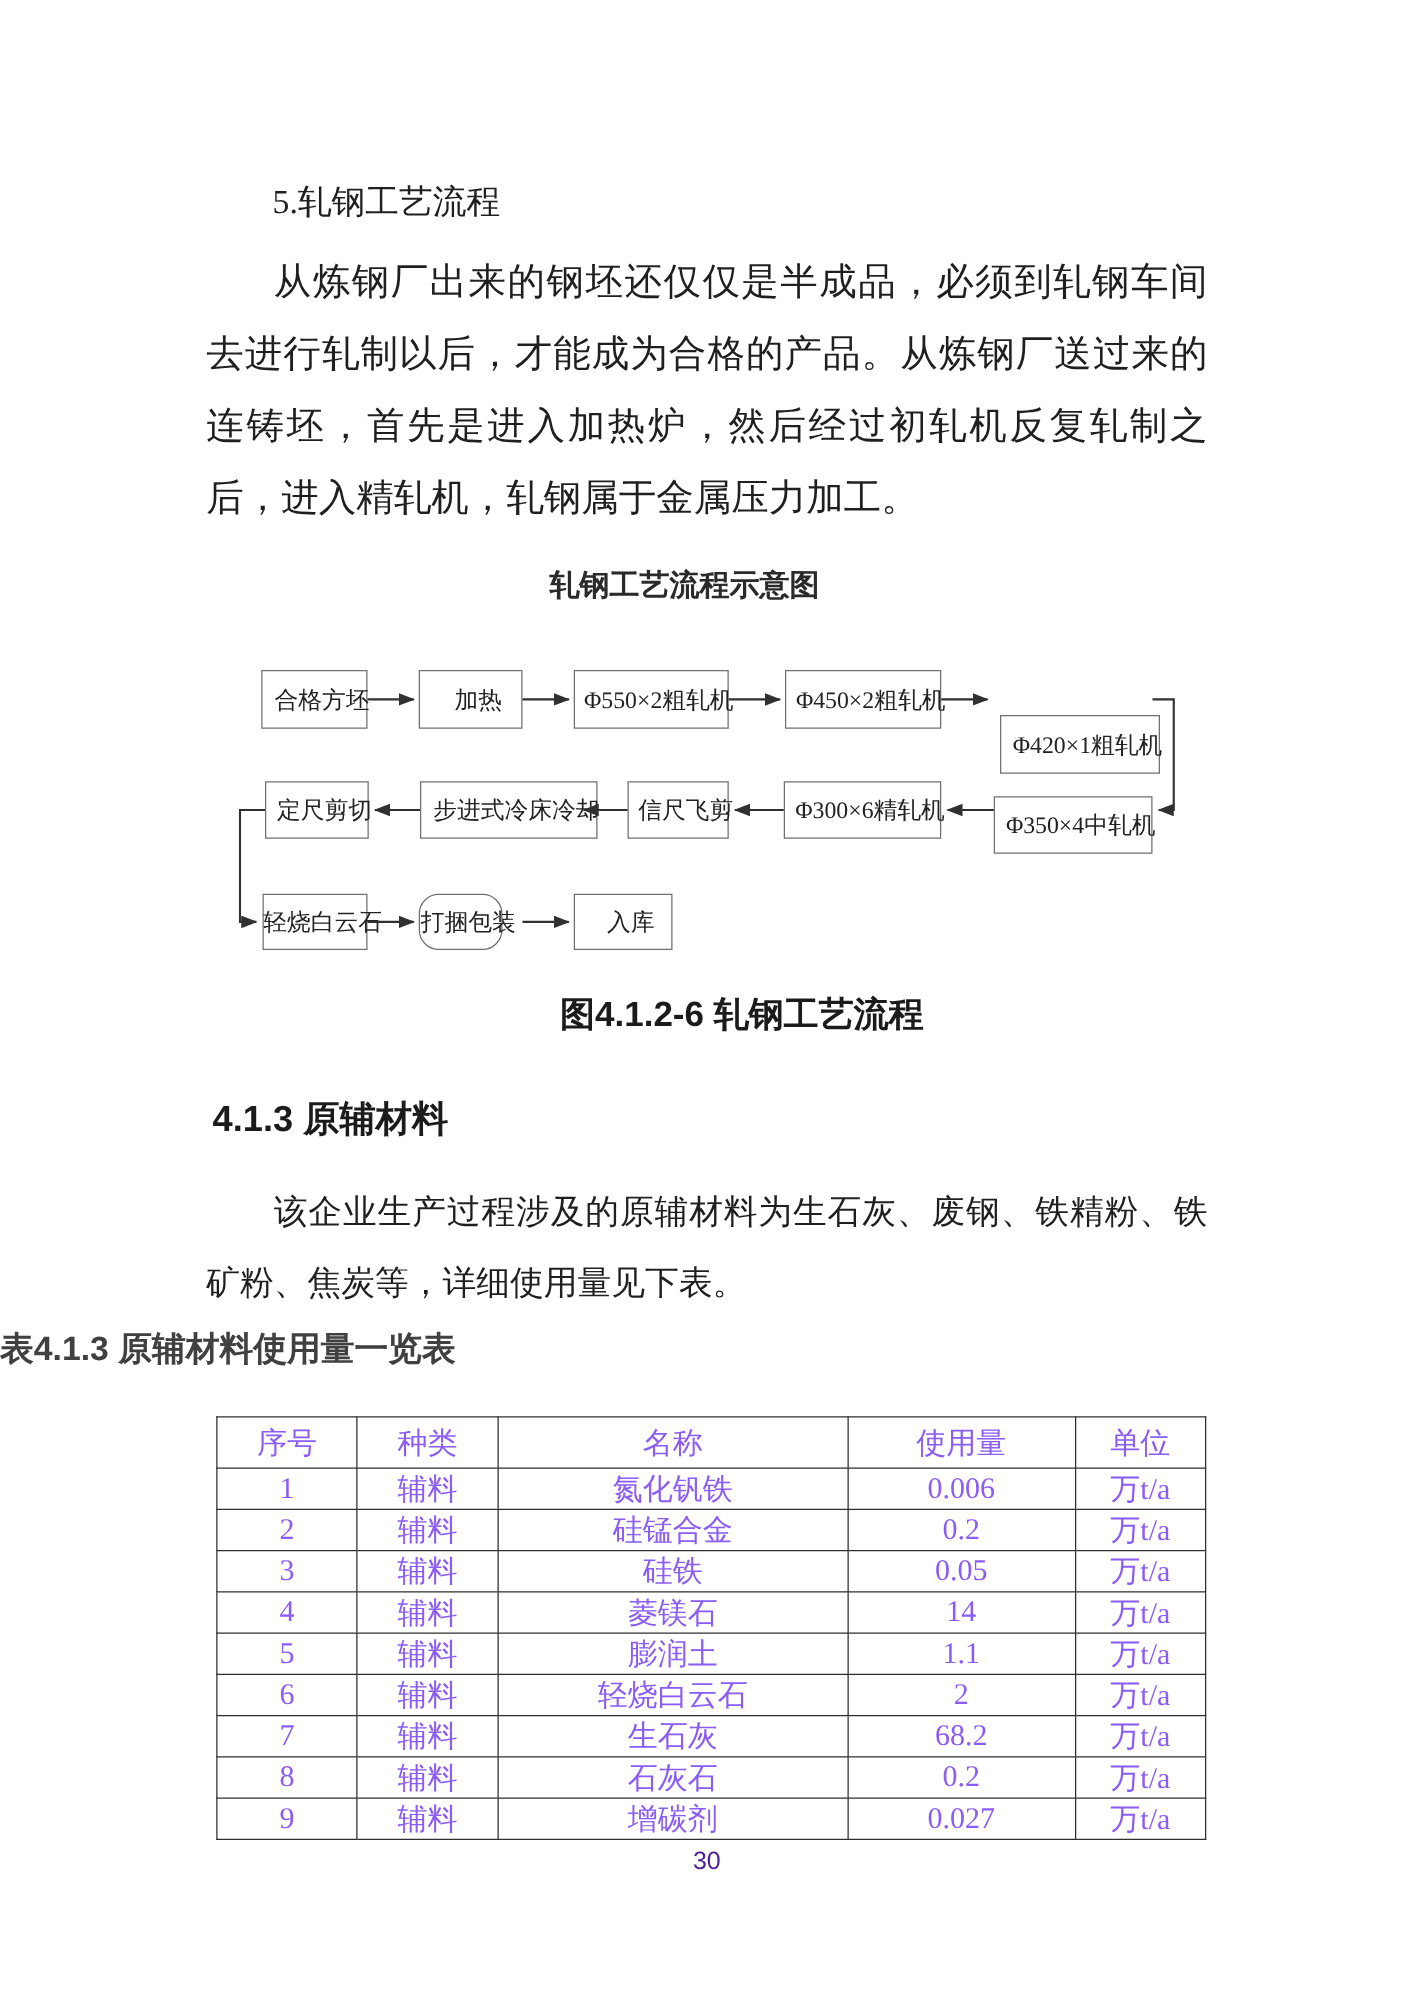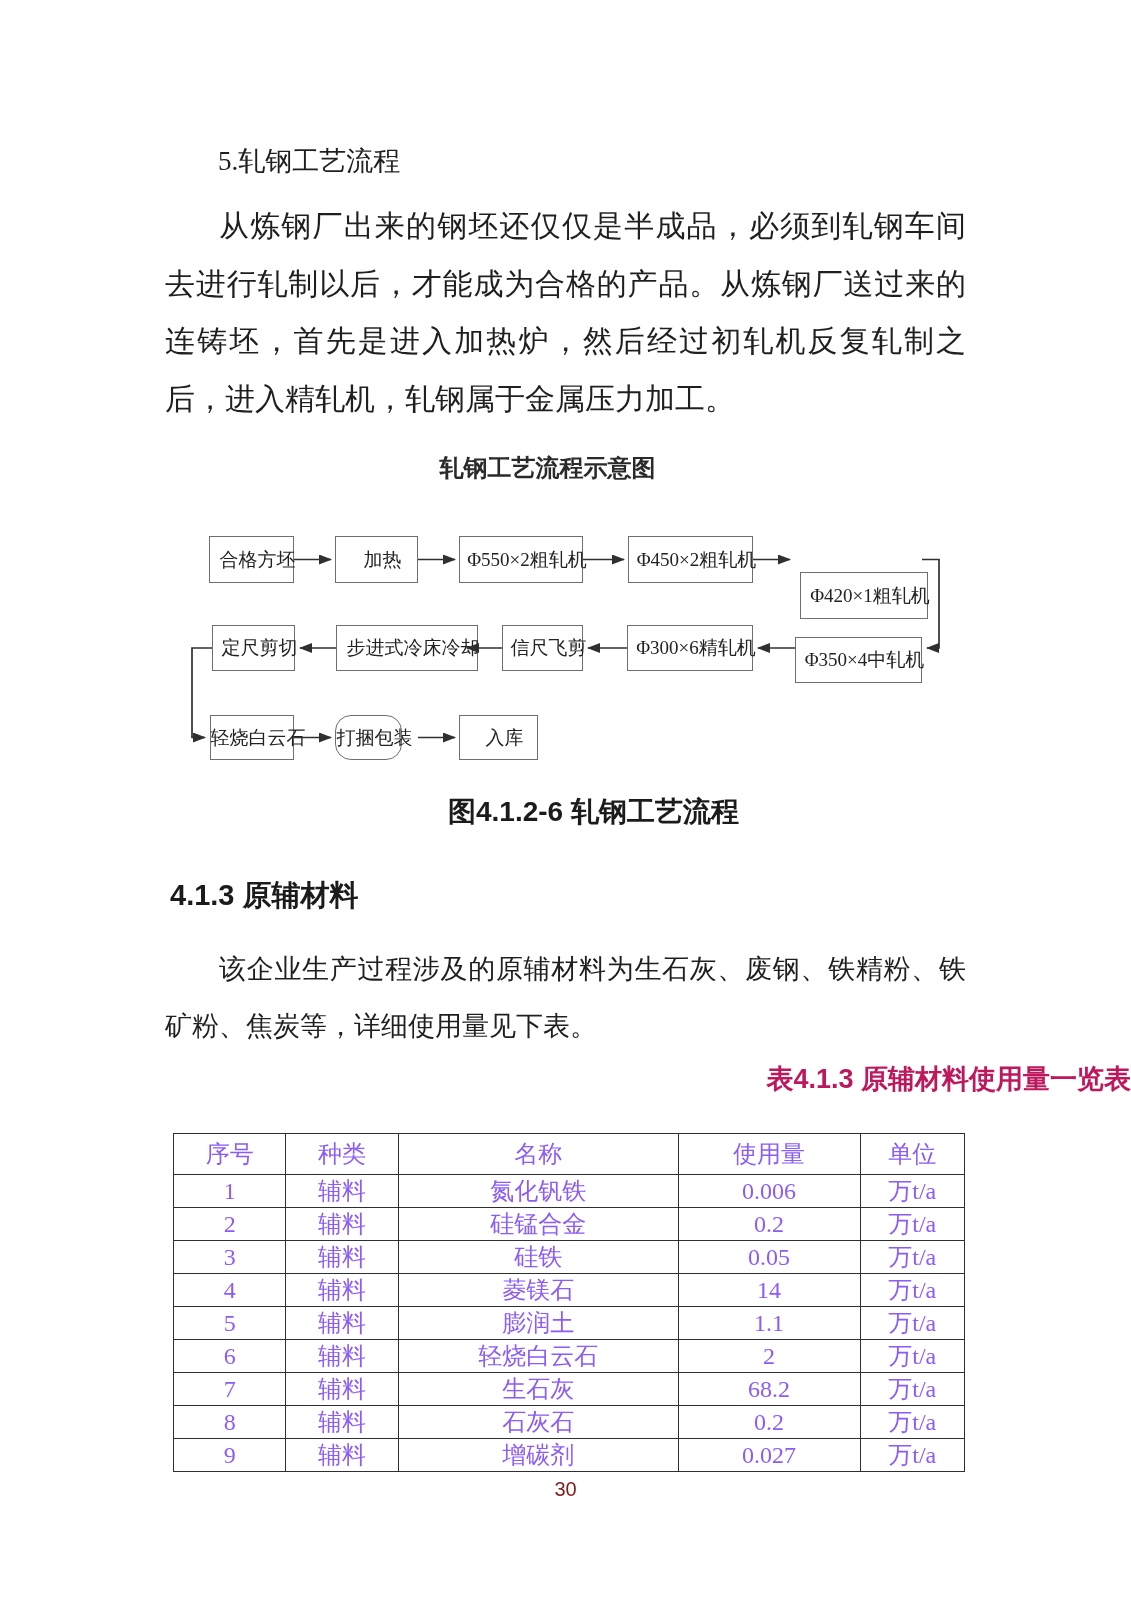--- a/index.html
+++ b/index.html
@@ -52,42 +52,42 @@
     text-align:center;transform:translateX(28px);
     font-family:"Liberation Sans","DejaVu Sans",sans-serif;
     font-weight:bold;font-size:28px;color:#1b1b1b;
   }
   .sec-heading{
     left:170px;top:876px;
     font-family:"Liberation Sans","DejaVu Sans",sans-serif;
     font-weight:bold;font-size:29px;color:#1b1b1b;
   }
   .tbl-title{
-    left:0;top:1061px;width:100%;text-align:right;
-    font-family:"Liberation Sans","DejaVu Sans",sans-serif;
-    font-weight:bold;font-size:27px;color:#be185d;
+    left:0;top:1061px;width:100%;text-align:left;
+    font-family:"Liberation Sans","DejaVu Sans",sans-serif;
+    font-weight:bold;font-size:27px;color:#404040;
   }
   table.materials{
     position:absolute;left:173px;top:1133px;width:792px;
     border-collapse:collapse;table-layout:fixed;
     font-size:24px;color:#8b5cf6;
   }
   table.materials th,table.materials td{
     border:1.6px solid #2e2e2e;
     text-align:center;vertical-align:middle;
     font-weight:normal;
     padding:0;
     overflow:hidden;white-space:nowrap;
   }
   table.materials thead th{height:40px;}
   table.materials tbody td{height:31px;}
   .page-num{
     left:0;top:1478px;width:100%;text-align:center;
     font-family:"Liberation Sans","DejaVu Sans",sans-serif;
-    font-size:20px;color:#7f1d1d;
+    font-size:20px;color:#4c1d95;
   }
 </style>
 </head>
 <body>
 
 <div class="page">
 
   <div class="abs h5">5.轧钢工艺流程</div>
 
   <div class="abs para">从炼钢厂出来的钢坯还仅仅是半成品，必须到轧钢车间去进行轧制以后，才能成为合格的产品。从炼钢厂送过来的连铸坯，首先是进入加热炉，然后经过初轧机反复轧制之后，进入精轧机，轧钢属于金属压力加工。</div>

